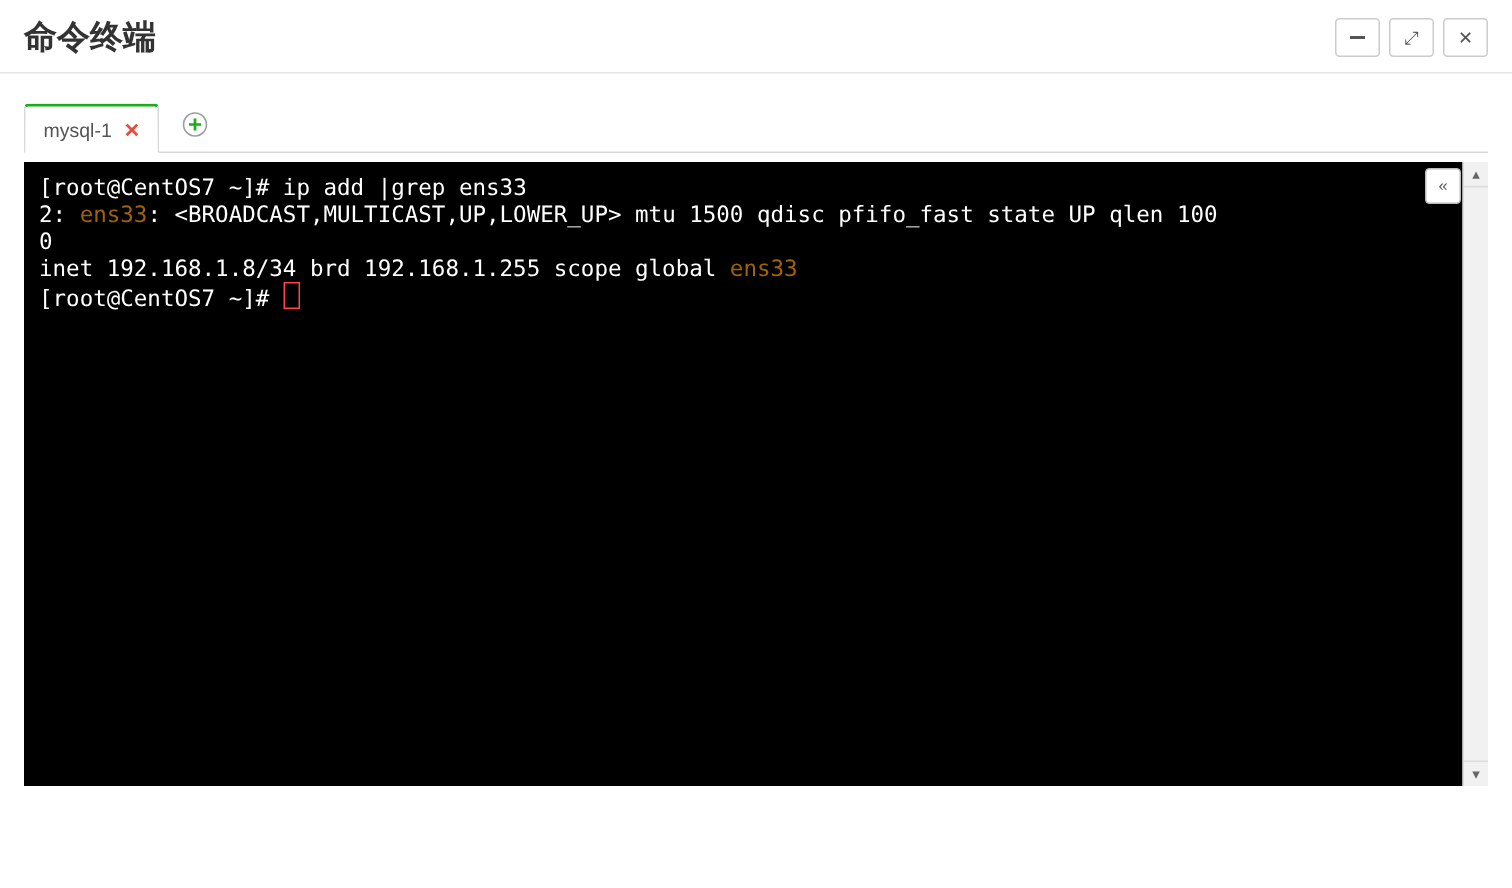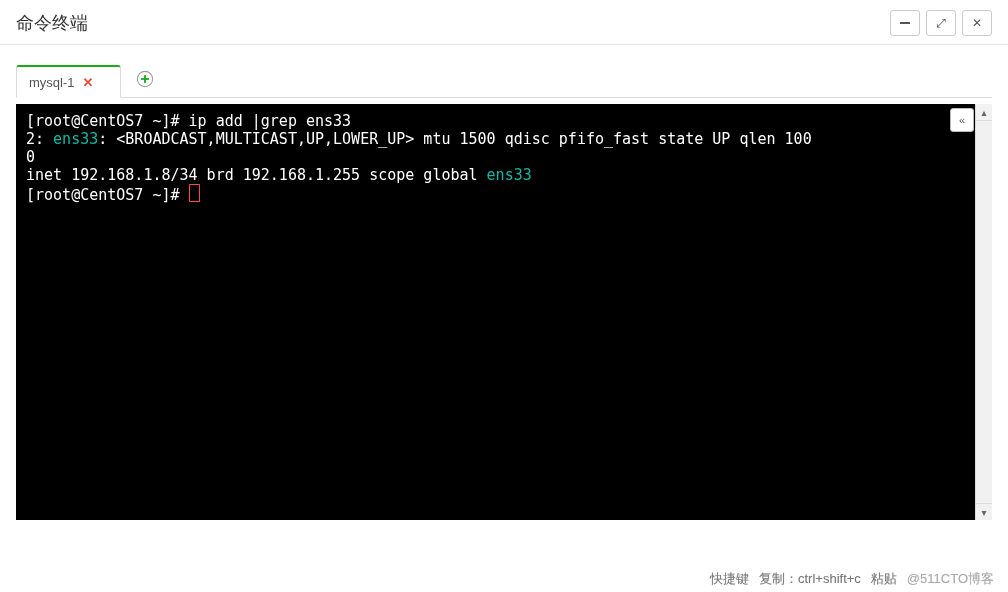--- a/index.html
+++ b/index.html
@@ -1,32 +1,32 @@
 <!DOCTYPE html>
 <html><head>
 <meta charset="utf-8">
 <style>
 html,body{margin:0;padding:0;width:1008px;height:592px;font-family:"Microsoft YaHei",Arial,sans-serif;background:#fff;color:#333;overflow:hidden}
 .wrap{position:relative;width:1008px;height:592px}
 .titlebar{display:flex;align-items:center;justify-content:space-between;padding:10px 16px 8px 16px;border-bottom:1px solid #e6e6e6}
-.titlebar h1{margin:0;font-size:18px;font-weight:400;color:#333}
+.titlebar h1{margin:0;font-size:22px;font-weight:700;color:#333}
 .win-btns{display:flex;gap:6px}
 .win-btn{width:28px;height:24px;border:1px solid #ccc;border-radius:3px;background:#fff;display:flex;align-items:center;justify-content:center;cursor:pointer;font-size:12px;color:#555}
 .collapse-icon{display:inline-block;width:10px;height:2px;background:#555}
 .tabbar{padding:18px 16px 0 16px}
 .tabs{display:flex;align-items:flex-end;border-bottom:1px solid #d9d9d9}
-.tab{display:flex;align-items:center;gap:8px;padding:8px 27px 7px 12px;border:1px solid #d9d9d9;border-bottom:1px solid #fff;margin-bottom:-1px;border-radius:3px 3px 0 0;background:#fff;font-size:13px;color:#555;cursor:pointer}
+.tab{display:flex;align-items:center;gap:8px;padding:8px 12px 7px 12px;border:1px solid #d9d9d9;border-bottom:1px solid #fff;margin-bottom:-1px;border-radius:3px 3px 0 0;background:#fff;font-size:13px;color:#555;cursor:pointer}
 .tab.active{border-top:2px solid #1aad19}
 .tab-close{color:#e74c3c;font-weight:bold;font-size:13px;cursor:pointer}
 .tab-add{width:32px;height:32px;display:flex;align-items:center;justify-content:center;margin-left:8px;margin-bottom:2px;cursor:pointer}
 .tab-add svg{width:18px;height:18px}
 .term-area{position:relative;margin:6px 16px 0 16px}
 .term{position:relative;background:#000;color:#fff;height:416px;overflow:hidden;font-family:"DejaVu Sans Mono","Courier New",monospace;font-size:15px;line-height:18px;padding:8px 22px 10px 10px;box-sizing:border-box}
 .term .prompt{color:#fff}
-.term .red{color:#14b8a6}
+.term .red{color:#a16207}
 .term .cursor{display:inline-block;width:9px;height:16px;border:1px solid #ff4545;vertical-align:-2px}
 .term-scroll{position:absolute;top:0;right:0;bottom:0;width:16px;background:#f1f1f1;border-left:1px solid #dcdcdc}
 .scroll-btn{position:absolute;left:0;right:0;height:16px;background:#f1f1f1;display:flex;align-items:center;justify-content:center;color:#666;font-size:10px;cursor:pointer}
 .scroll-up{top:0;border-bottom:1px solid #dcdcdc}
 .scroll-down{bottom:0;border-top:1px solid #dcdcdc}
 .expand-badge{position:absolute;top:4px;right:18px;width:22px;height:22px;border:1px solid #bbb;border-radius:3px;background:#fff;display:flex;align-items:center;justify-content:center;cursor:pointer;font-size:11px;color:#555;box-shadow:0 1px 2px rgba(0,0,0,.2)}
 .footer{position:absolute;left:0;right:0;bottom:0;height:26px;display:flex;align-items:center;justify-content:flex-end;padding:0 14px;font-size:13px;color:#777}
 .footer span{margin-left:10px;text-shadow:0 0 1px rgba(0,0,0,.15)}
 .wm{color:#aaa}
 </style>
@@ -75,20 +75,14 @@
   </div>
   <div class="term-scroll">
     <div class="scroll-btn scroll-up">▴</div>
     <div class="scroll-btn scroll-down">▾</div>
   </div>
   <div class="expand-badge">
         <span>«</span>
       </div>
 </div>
 
-<div class="footer">
-  <span>快捷键</span>
-  <span>复制：ctrl+shift+c</span>
-  <span>粘贴</span>
-  <span class="wm">@511CTO博客</span>
-</div>
 
 </div>
 
 </body></html>

